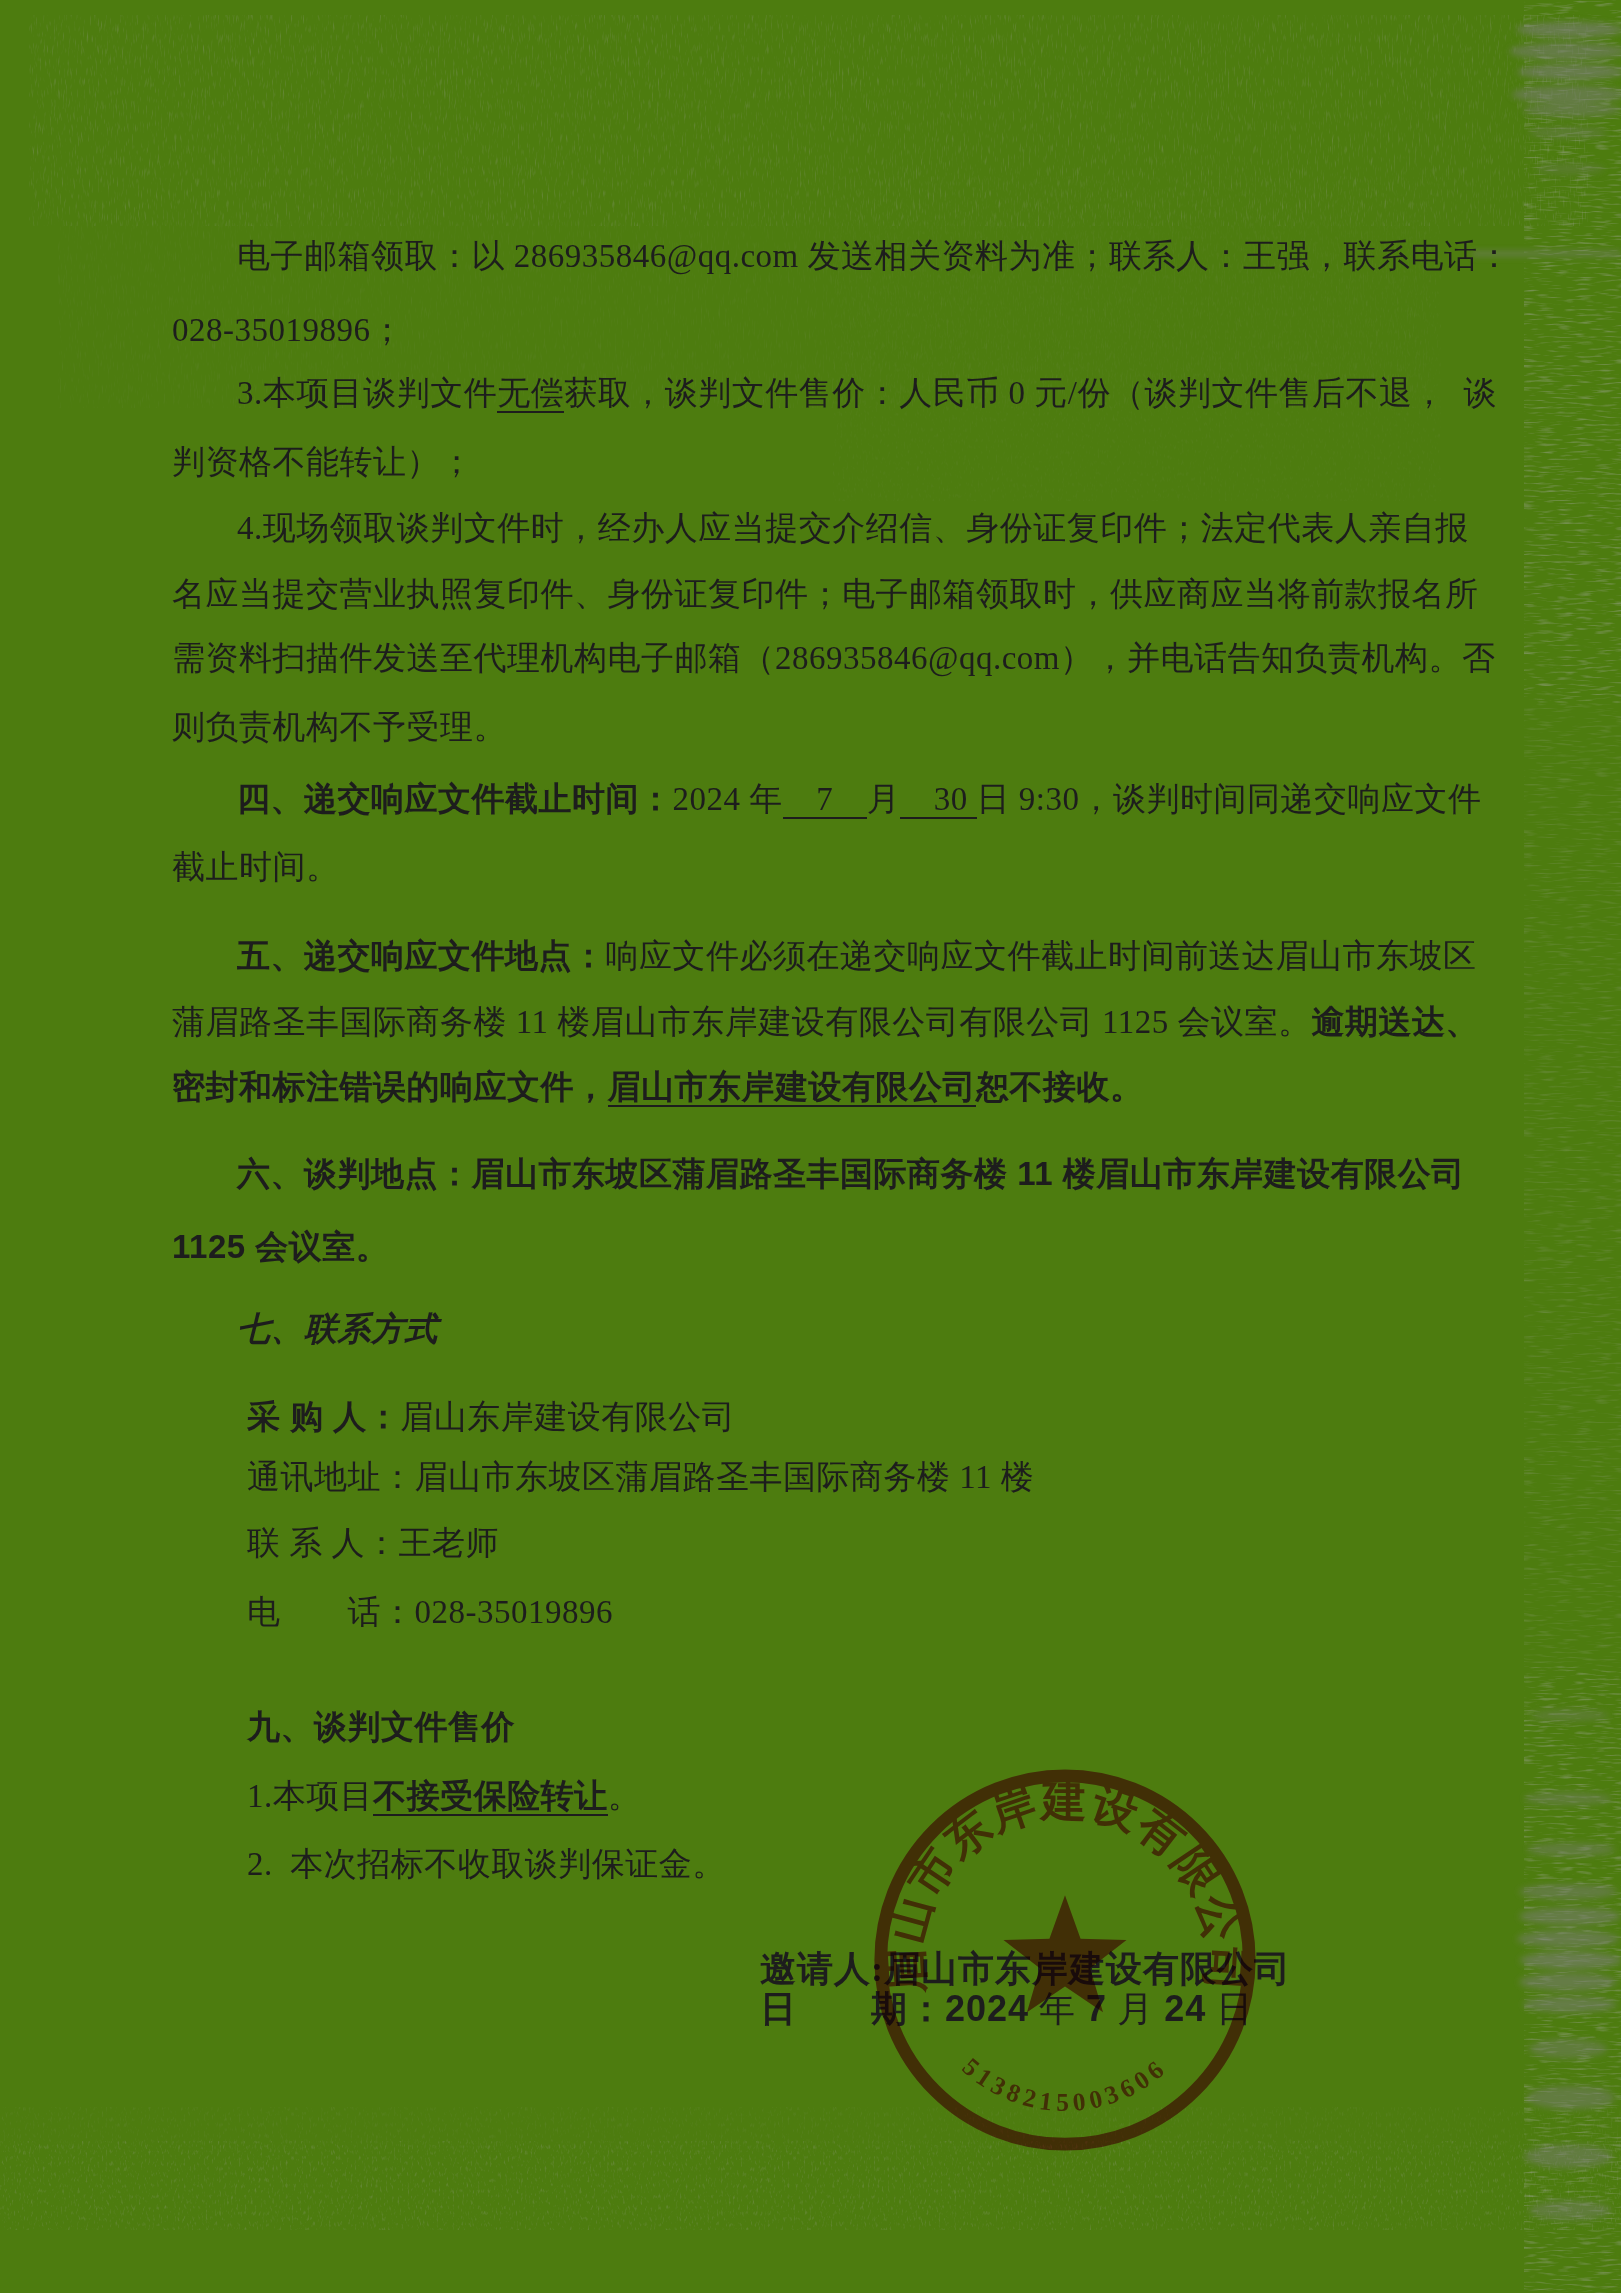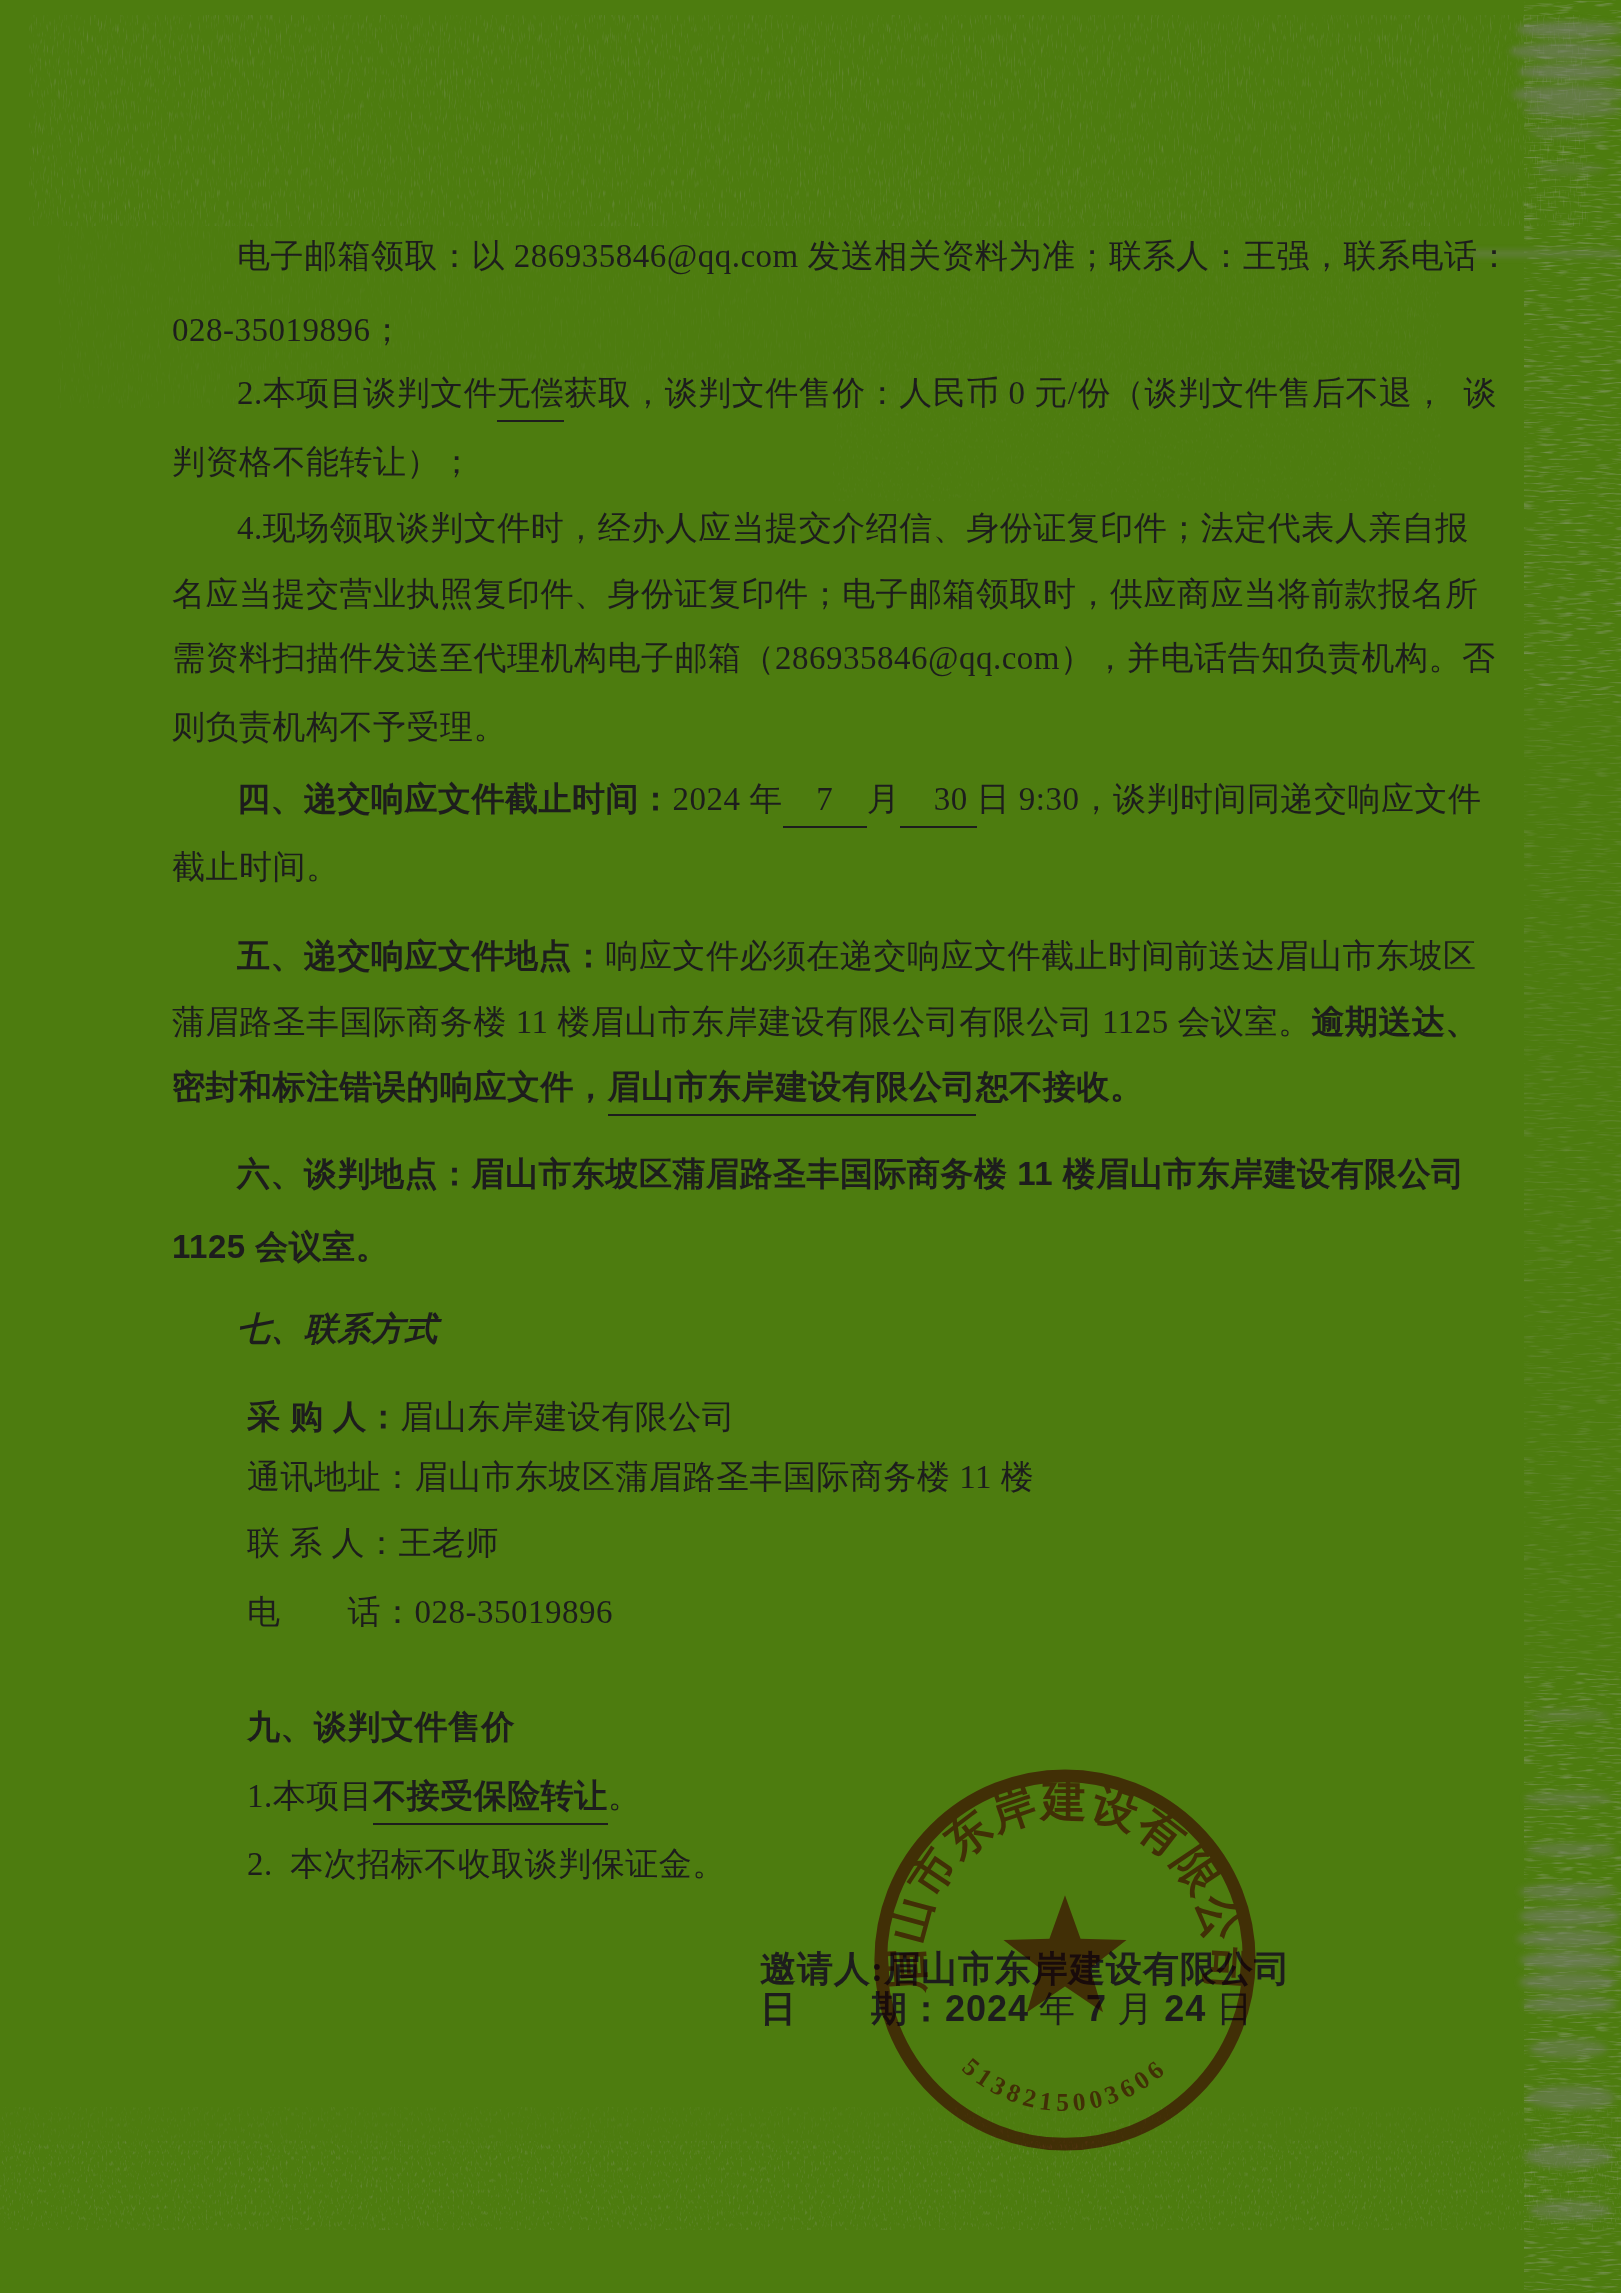--- a/index.html
+++ b/index.html
@@ -4,21 +4,21 @@
 <style>
   html,body{margin:0;padding:0;background:#ffffff;}
   body{width:1621px;height:2294px;}
   .page{
     position:relative;width:1621px;height:2294px;background:#4d7c0f;overflow:hidden;
     font-family:"Liberation Serif","DejaVu Serif",serif;color:#1d1d1d;
   }
   .line{position:absolute;white-space:pre;font-size:33px;letter-spacing:0.5px;line-height:45px;height:45px;}
   .line .h{font-family:"Liberation Sans","DejaVu Sans",sans-serif;}
   .line .b{font-weight:700;}
-  .line .u{border-bottom:2.9px solid #1d1d1d;padding-bottom:9px;}
+  .line .u{border-bottom:2.9px solid #1d1d1d;padding-bottom:0;}
   .line.sig{font-size:36px;letter-spacing:1px;}
   .noise-overlay{position:absolute;left:0;top:0;pointer-events:none;}
   .seal-svg{position:absolute;left:869px;top:1764px;width:392px;height:392px;
     mix-blend-mode:multiply;opacity:.92;pointer-events:none;}
 </style>
 </head>
 <body>
 
 <div class="page">
 
@@ -76,21 +76,21 @@
       <ellipse cx="1600" cy="2090" rx="40" ry="10" opacity="0.4"></ellipse>
       <ellipse cx="1603" cy="2140" rx="45" ry="12" opacity="0.45"></ellipse>
       <ellipse cx="1600" cy="2200" rx="45" ry="12" opacity="0.45"></ellipse>
       <ellipse cx="1602" cy="2255" rx="42" ry="10" opacity="0.4"></ellipse>
     </g>
   </svg>
 
   <div id="doc-lines">
       <div class="line" style="top: 234px; left: 237px;"><span>电子邮箱领取：以 286935846@qq.com 发送相关资料为准；联系人：王强，联系电话：</span></div>
       <div class="line" style="top: 308px; left: 172px;"><span>028-35019896；</span></div>
-      <div class="line" style="top: 371px; left: 237px;"><span>2.本项目谈判文件</span><span class="u">无偿</span><span>获取，谈判文件售价：人民币 0 元/份（谈判文件售后不退，  谈</span></div>
+      <div class="line" style="top: 371px; left: 237px;"><span>3.本项目谈判文件</span><span class="u">无偿</span><span>获取，谈判文件售价：人民币 0 元/份（谈判文件售后不退，  谈</span></div>
       <div class="line" style="top: 440px; left: 172px;"><span>判资格不能转让）；</span></div>
       <div class="line" style="top: 506px; left: 237px;"><span>4.现场领取谈判文件时，经办人应当提交介绍信、身份证复印件；法定代表人亲自报</span></div>
       <div class="line" style="top: 572px; left: 172px;"><span>名应当提交营业执照复印件、身份证复印件；电子邮箱领取时，供应商应当将前款报名所</span></div>
       <div class="line" style="top: 636px; left: 172px;"><span>需资料扫描件发送至代理机构电子邮箱（286935846@qq.com），并电话告知负责机构。否</span></div>
       <div class="line" style="top: 705px; left: 172px;"><span>则负责机构不予受理。</span></div>
       <div class="line" style="top: 776px; left: 237px;"><span class="b h">四、递交响应文件截止时间：</span><span>2024 年</span><span class="u">　7　</span><span>月</span><span class="u">　30 </span><span>日 9:30，谈判时间同递交响应文件</span></div>
       <div class="line" style="top: 845px; left: 172px;"><span>截止时间。</span></div>
       <div class="line" style="top: 933px; left: 237px;"><span class="b h">五、递交响应文件地点：</span><span>响应文件必须在递交响应文件截止时间前送达眉山市东坡区</span></div>
       <div class="line" style="top: 999px; left: 172px;"><span>蒲眉路圣丰国际商务楼 11 楼眉山市东岸建设有限公司有限公司 1125 会议室。</span><span class="b h">逾期送达、</span></div>
       <div class="line" style="top: 1064px; left: 172px;"><span class="b h">密封和标注错误的响应文件，</span><span class="b h u">眉山市东岸建设有限公司</span><span class="b h">恕不接收。</span></div>

